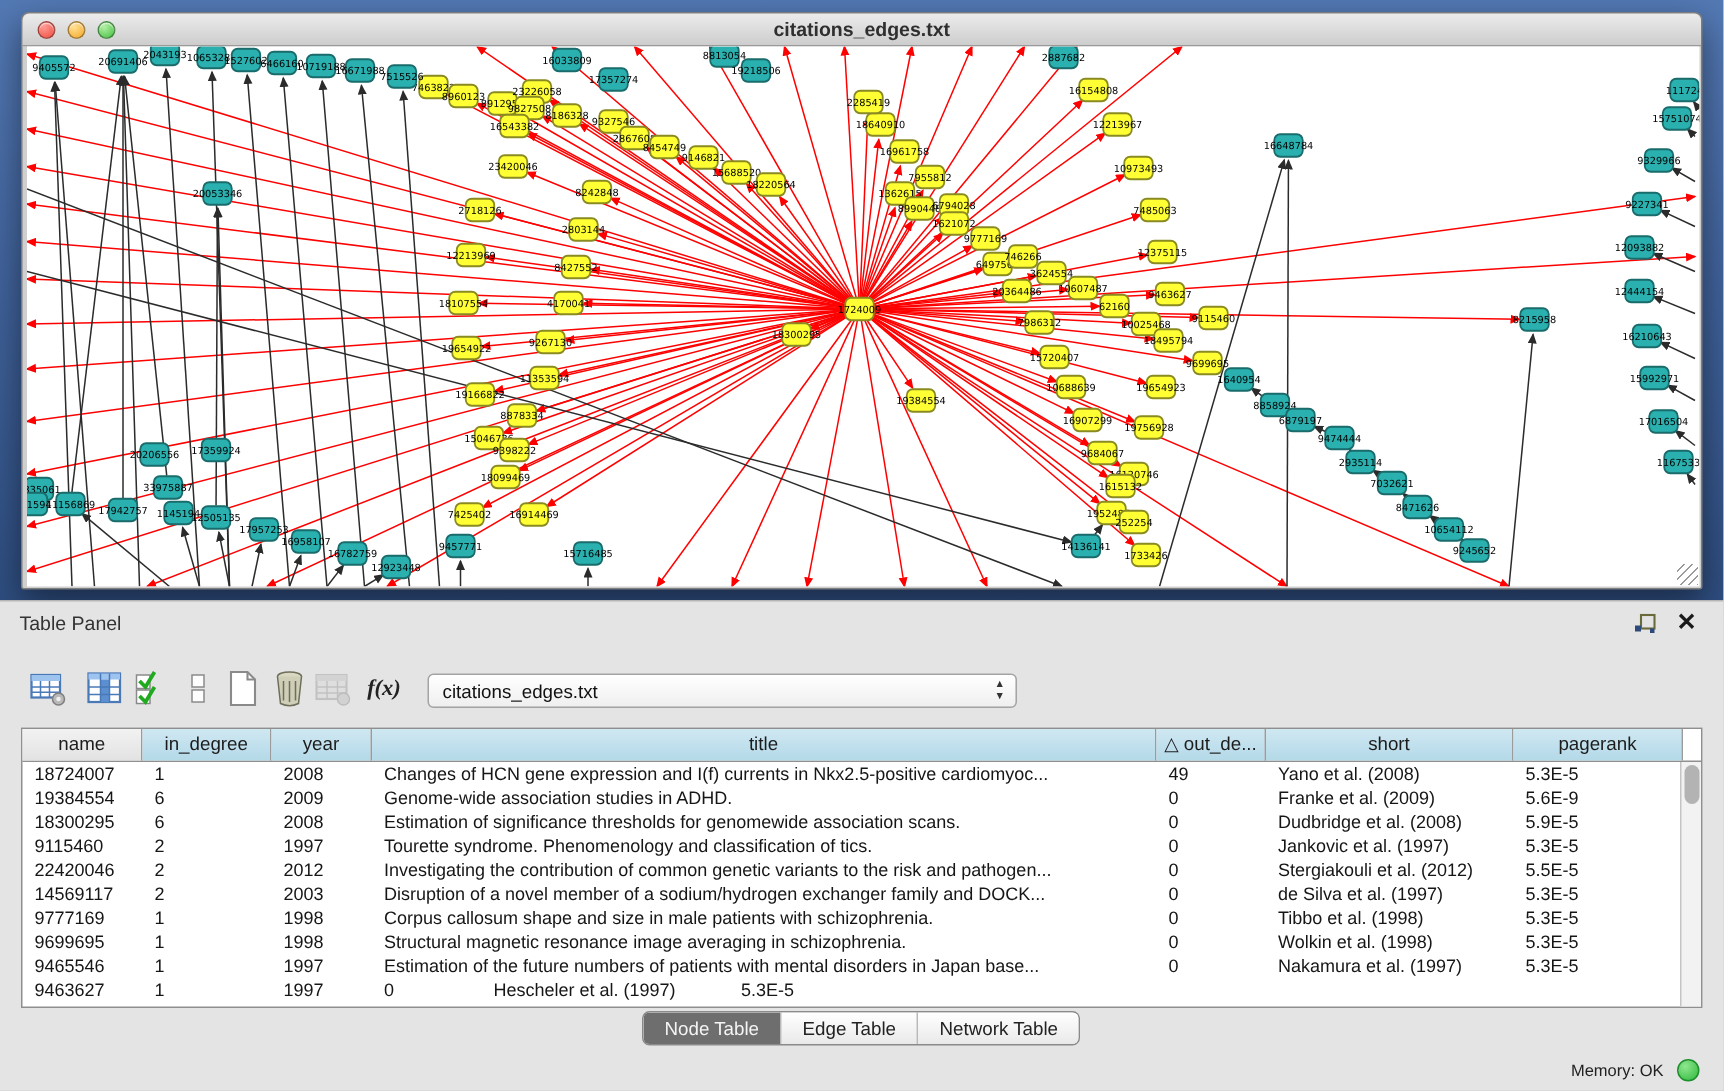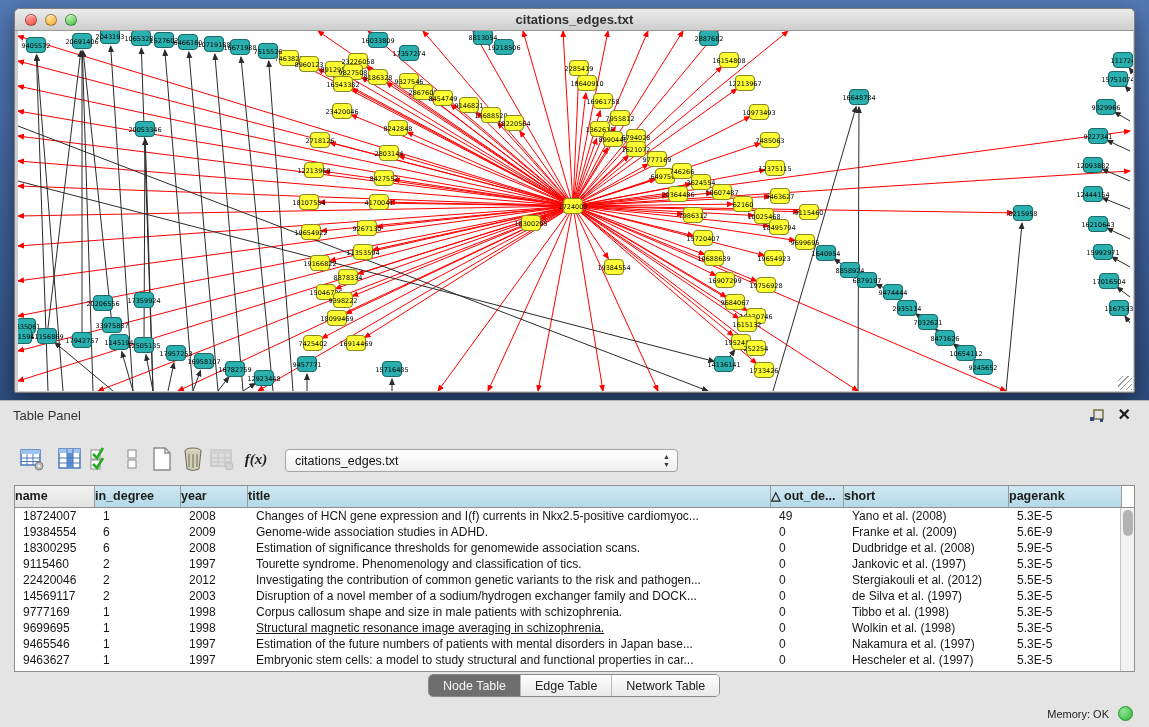--- a/index.html
+++ b/index.html
@@ -37,22 +37,22 @@
   .toolbar { position:absolute; left:0; top:38px; width:100%; height:42px; }
   .tool-btn { position:absolute; top:6px; width:28px; height:28px; display:flex; align-items:center; justify-content:center; cursor:pointer; }
   .fx { font-family:"Liberation Serif",serif; font-style:italic; font-weight:bold; font-size:15px; color:#222; }
   .dropdown { position:absolute; left:285px; top:10px; width:393px; height:23px; background:linear-gradient(180deg,#ffffff,#efefef);
               border:1px solid #a4a4a4; border-radius:4px; font-size:12.5px; color:#111;
               display:flex; align-items:center; padding-left:9px; cursor:pointer; }
   .dd-stepper { position:absolute; right:7px; top:3px; display:flex; flex-direction:column; line-height:8px; font-size:7px; color:#333; }
 
   .datatable { position:absolute; left:14px; top:84px; width:1121px; height:187px; background:#fff; border:1px solid #8f8f8f; }
   .thead { display:flex; height:22px; border-bottom:1px solid #8f8f8f; }
-  .th { font-size:12.5px; color:#1c1c1c; line-height:21px; border-right:1px solid #9b9b9b;
-        background:linear-gradient(180deg,#cfe8f2,#b4d9e8); overflow:hidden; white-space:nowrap; cursor:pointer;font-weight:bold; }
+  .th { font-size:12.5px; color:#1c1c1c; text-align:center; line-height:21px; border-right:1px solid #9b9b9b;
+        background:linear-gradient(180deg,#cfe8f2,#b4d9e8); overflow:hidden; white-space:nowrap; cursor:pointer; }
   .th.plain { background:linear-gradient(180deg,#f2f2f2,#e2e2e2); }
   .tbody { position:relative; }
   .tr { display:flex; height:16px; cursor:default; }
   .td { font-size:12px; color:#161616; line-height:16px; padding-left:8px; overflow:hidden; white-space:nowrap; }
   .vscroll { position:absolute; right:0; top:22px; bottom:0; width:14px; background:#f2f2f2; border-left:1px solid #c4c4c4; }
   .vthumb { position:absolute; right:1px; top:2px; width:10px; height:26px; border-radius:6px; background:#b3b3b3; cursor:pointer; }
 
   .tabs { position:absolute; left:428px; top:273px; height:23px; display:flex; border:1px solid #8a8a8a;
           border-radius:5px; overflow:hidden; background:#fff; }
   .tab { font-size:12.5px; color:#222; padding:0 14px; line-height:22px; background:linear-gradient(180deg,#ffffff,#e9e9e9);
@@ -896,39 +896,38 @@
             <div class="td" style="width: 67px;">1998</div>
             <div class="td" style="width: 523px;">Corpus callosum shape and size in male patients with schizophrenia.</div>
             <div class="td" style="width: 73px;">0</div>
             <div class="td" style="width: 165px;">Tibbo et al. (1998)</div>
             <div class="td" style="width: 113px;">5.3E-5</div>
           </div>
           <div class="tr">
             <div class="td" style="width: 80px;">9699695</div>
             <div class="td" style="width: 86px;">1</div>
             <div class="td" style="width: 67px;">1998</div>
-            <div class="td" style="width: 523px; text-decoration: underline;">Structural magnetic resonance image averaging in schizophrenia.</div>
+            <div class="td" style="width: 523px;">Structural magnetic resonance image averaging in schizophrenia.</div>
             <div class="td" style="width: 73px;">0</div>
             <div class="td" style="width: 165px;">Wolkin et al. (1998)</div>
             <div class="td" style="width: 113px;">5.3E-5</div>
           </div>
           <div class="tr">
             <div class="td" style="width: 80px;">9465546</div>
             <div class="td" style="width: 86px;">1</div>
             <div class="td" style="width: 67px;">1997</div>
             <div class="td" style="width: 523px;">Estimation of the future numbers of patients with mental disorders in Japan base...</div>
             <div class="td" style="width: 73px;">0</div>
             <div class="td" style="width: 165px;">Nakamura et al. (1997)</div>
             <div class="td" style="width: 113px;">5.3E-5</div>
           </div>
           <div class="tr">
             <div class="td" style="width: 80px;">9463627</div>
             <div class="td" style="width: 86px;">1</div>
             <div class="td" style="width: 67px;">1997</div>
-            <div class="td" style="width: 523px;">Embryonic stem cells: a model to study structural and functional properties in car...</div>
             <div class="td" style="width: 73px;">0</div>
             <div class="td" style="width: 165px;">Hescheler et al. (1997)</div>
             <div class="td" style="width: 113px;">5.3E-5</div>
           </div>
         </div>
       <div class="vscroll">
         <div class="vthumb"></div>
       </div>
     </div>
 

